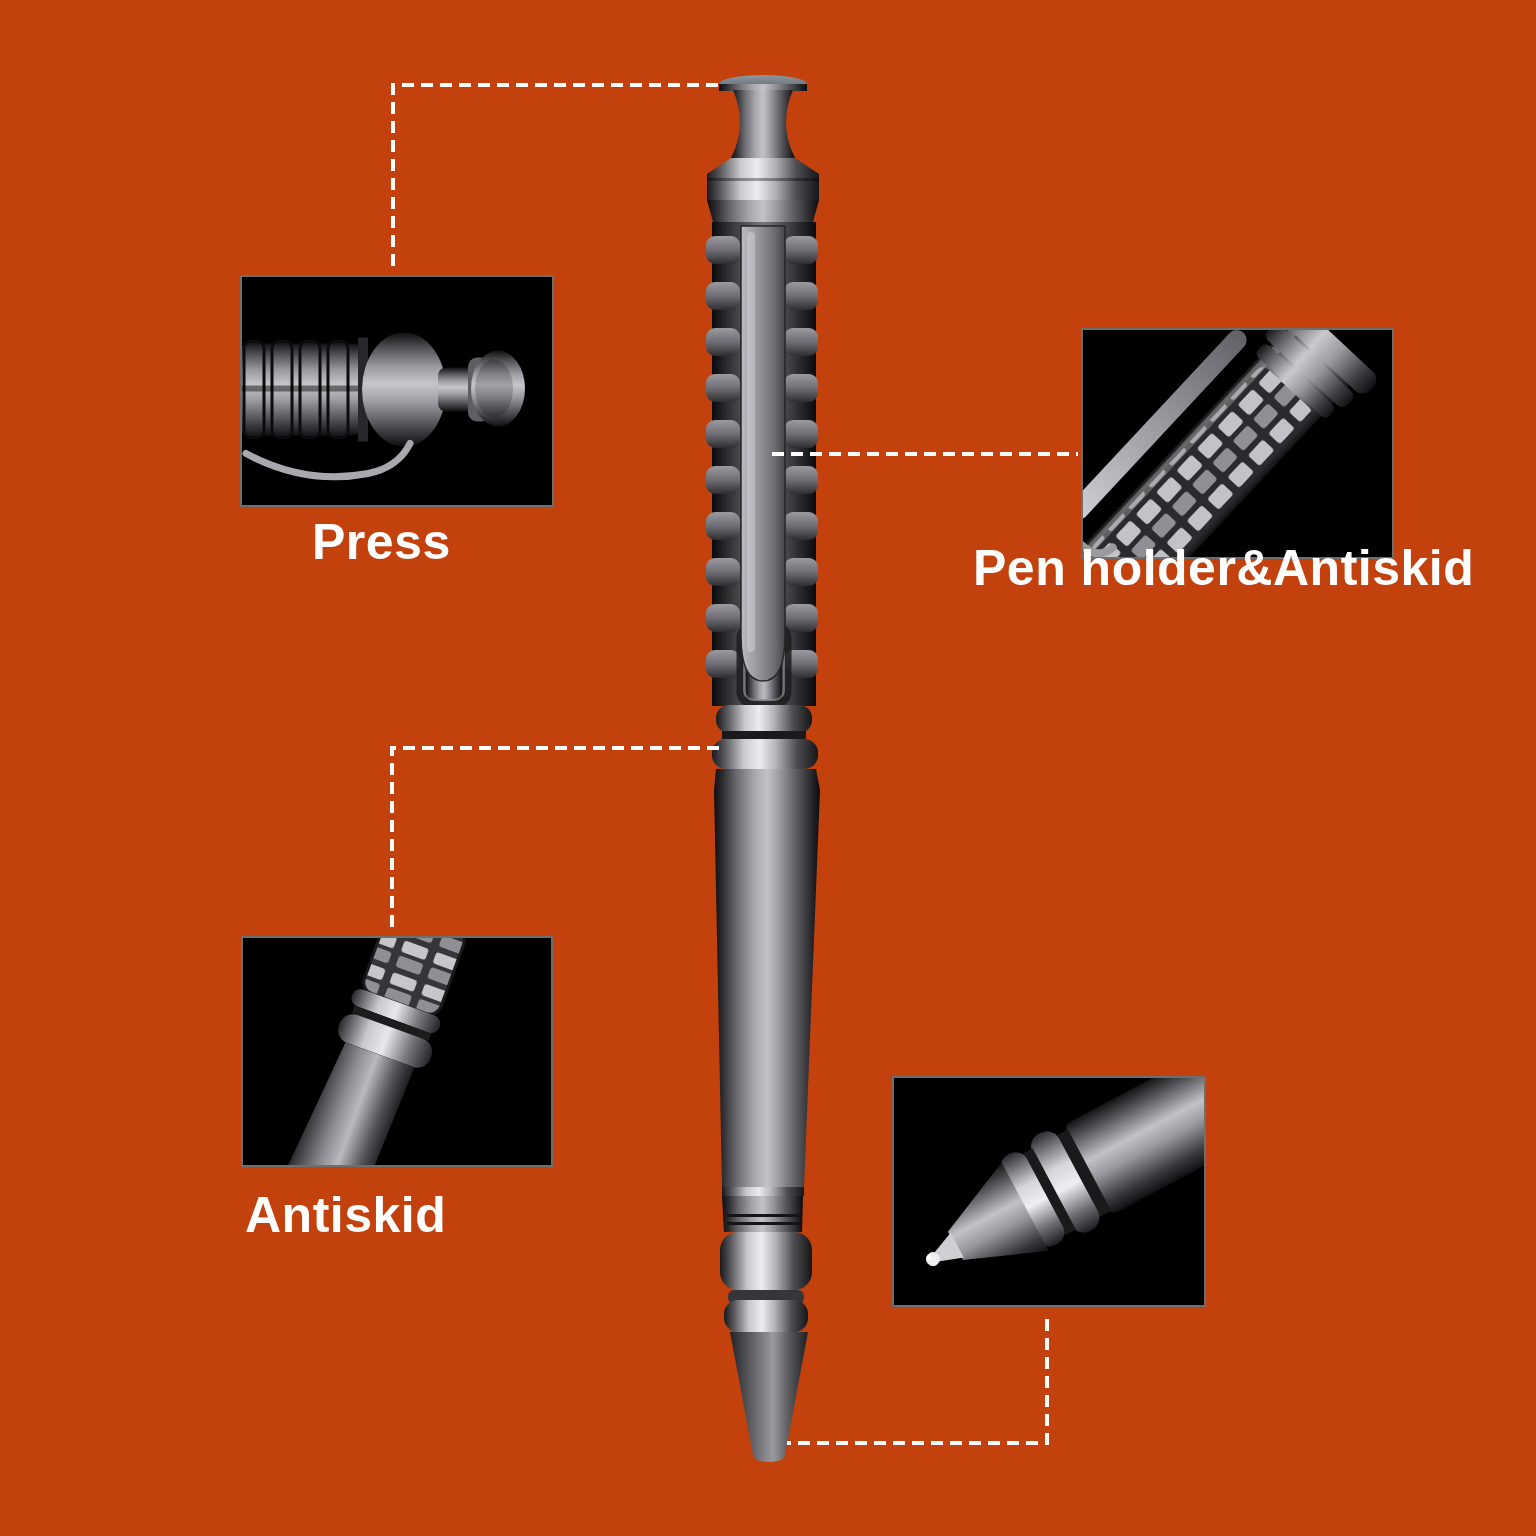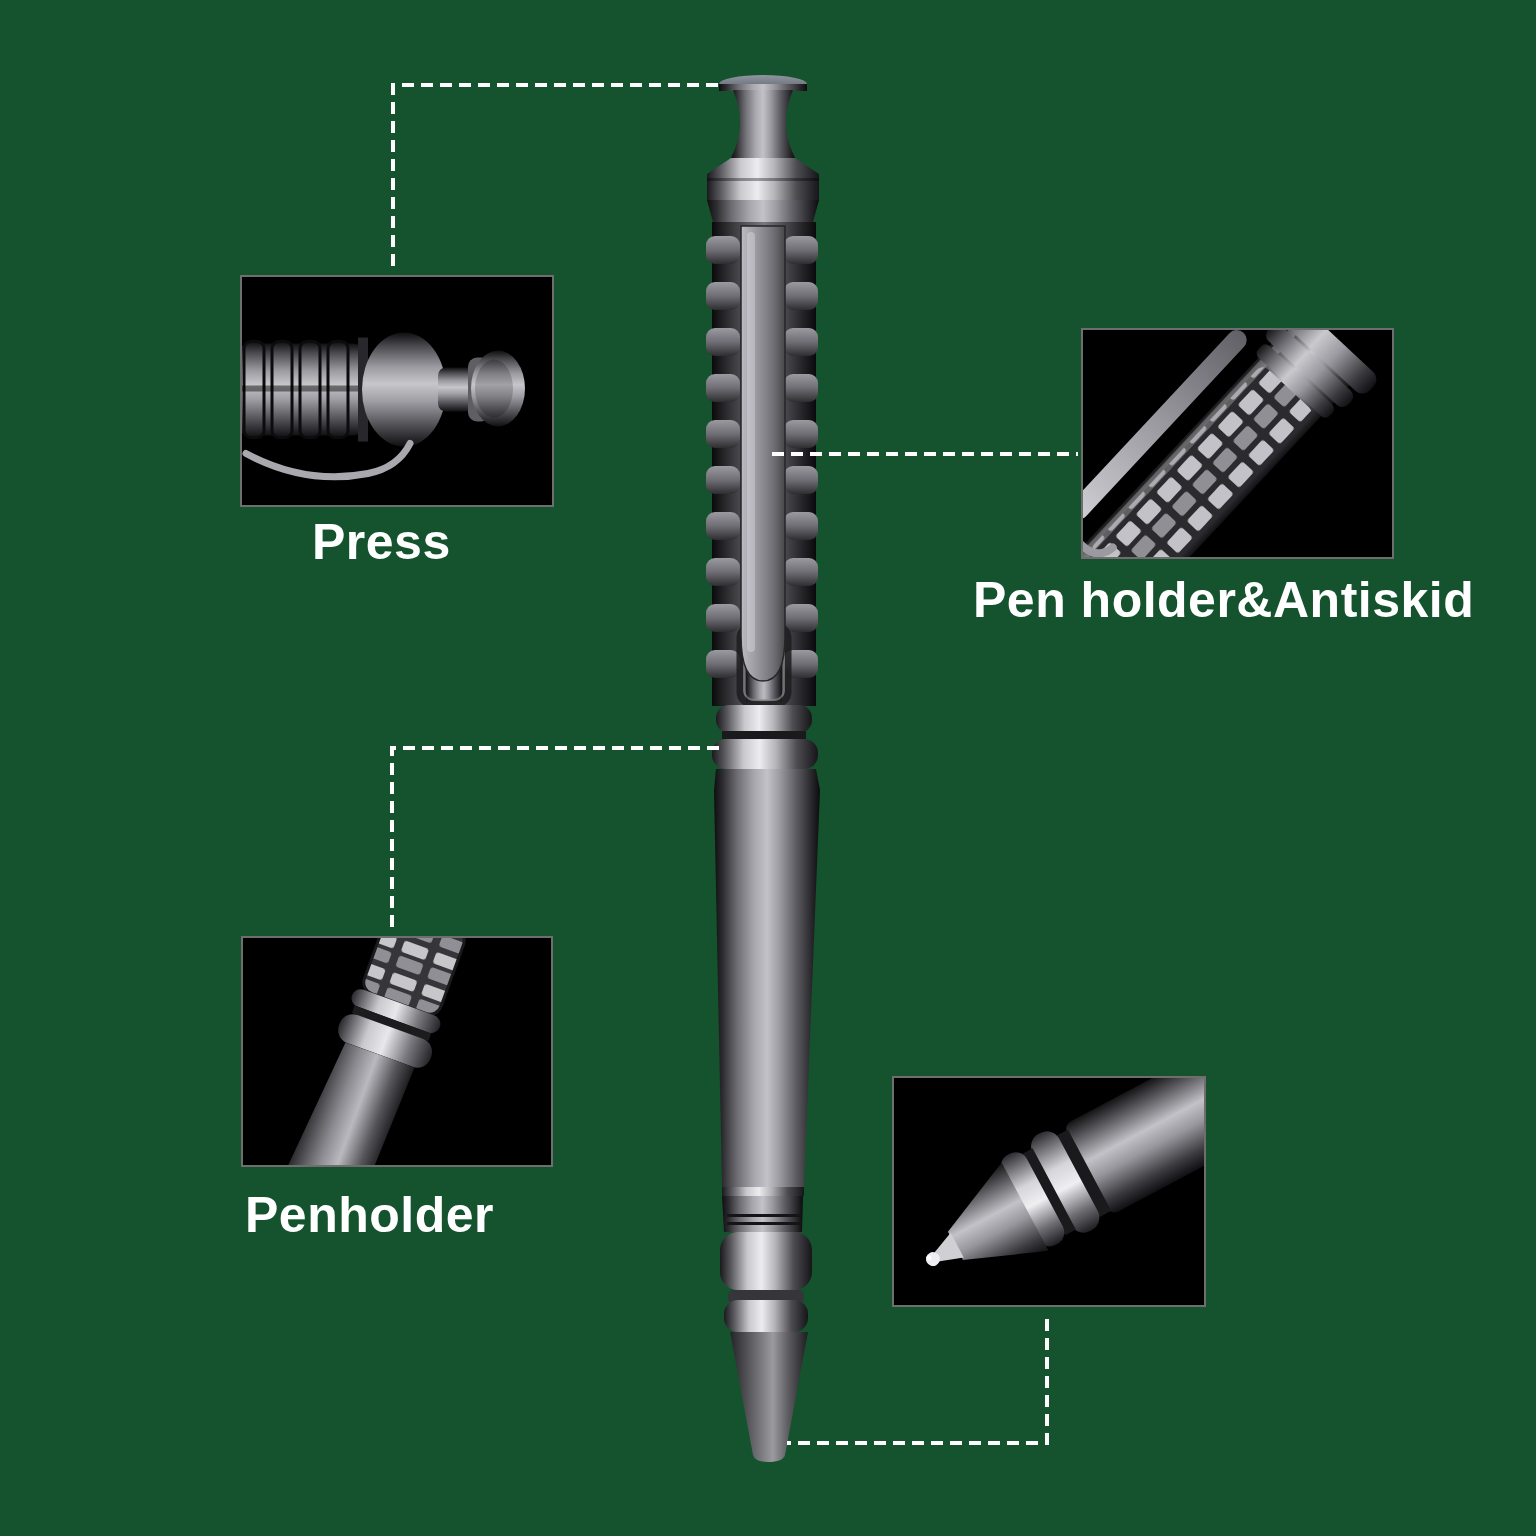--- a/index.html
+++ b/index.html
@@ -1,17 +1,17 @@
 <!DOCTYPE html>
 <html><head>
 <meta charset="utf-8">
 <style>
   html,body{margin:0;padding:0;background:#000;}
   #canvas{
-    position:relative;width:1536px;height:1536px;background:#14532d;overflow:hidden;
+    position:relative;width:1536px;height:1536px;background:#c2410c;overflow:hidden;
     font-family:"Liberation Sans", sans-serif;
   }
   .detail-box{
     position:absolute;background:#000;border:2px solid #6e6e6e;overflow:hidden;
   }
   .detail-box svg{display:block;width:100%;height:100%;}
   .callout-label{
     position:absolute;color:#fff;font-weight:bold;font-size:50px;line-height:1.15;
     white-space:nowrap;letter-spacing:0.5px;
   }
@@ -270,16 +270,16 @@
         <rect x="120" y="56" width="28" height="102" rx="13" fill="url(#tR)"></rect>
         <path d="M124,60 L44,96 L44,128 L124,160 Z" fill="url(#tV)"></path>
         <path d="M46,98 L20,109 L20,117 L46,126 Z" fill="#cfcfd4"></path>
         <circle cx="18" cy="113" r="7" fill="#eeeef2"></circle>
         <circle cx="15" cy="110" r="2.5" fill="#ffffff"></circle>
       </g>
     </svg>
   </div>
 
   <div class="callout-label" style="left:312px;top:514px;">Press</div>
-  <div class="callout-label" style="left:973px;top:572px;text-align:right;">Pen holder&amp;Antiskid</div>
-  <div class="callout-label" style="left:245px;top:1187px;">Penholder</div>
+  <div class="callout-label" style="left:973px;top:540px;text-align:right;">Pen holder&amp;Antiskid</div>
+  <div class="callout-label" style="left:245px;top:1187px;">Antiskid</div>
 
 </div>
 
 </body></html>

